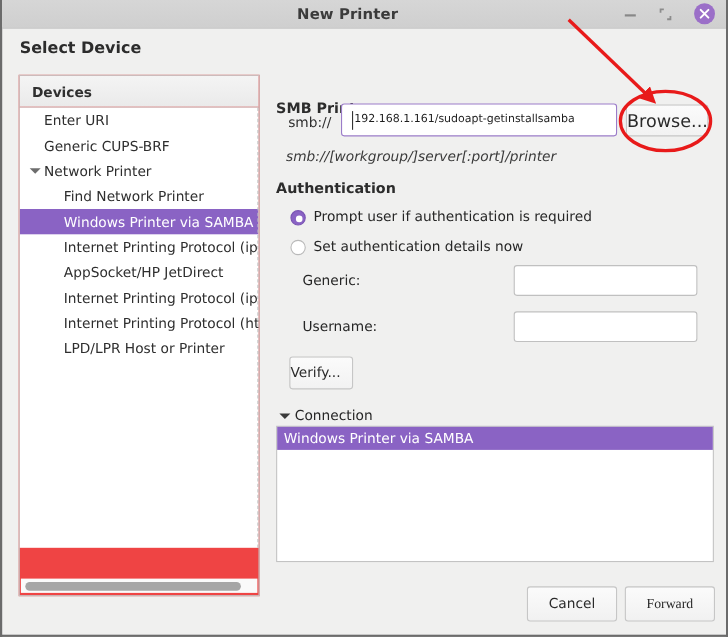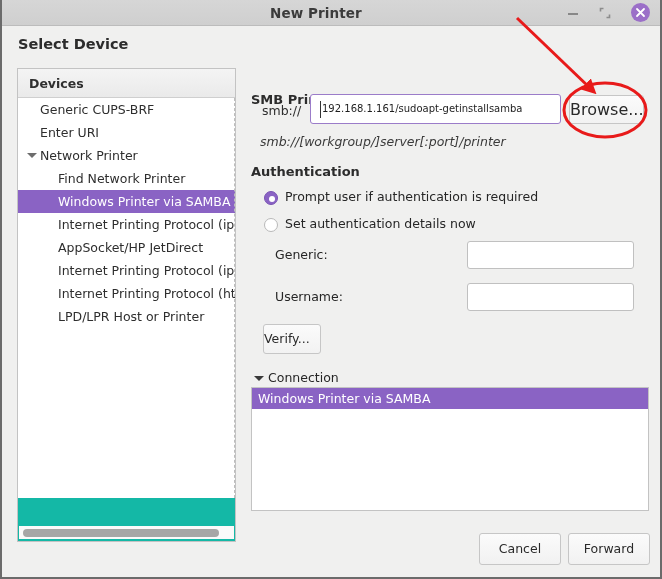--- a/index.html
+++ b/index.html
@@ -60,21 +60,21 @@
   
   .page-title {
     position: absolute; left: 16px; top: 36px;
     font-size: 14.5px; font-weight: bold; color: #2c2c2c;
   }
 
   
   .devices-panel {
     position: absolute; left: 15px; top: 68px;
     width: 219px; height: 474px;
-    background: #14b8a6;
+    background: #ef4444;
     border: 1px solid #c3c3c3;
   }
   .devices-header {
     position: absolute; left: 0; top: 0;
     width: 217px; height: 29px;
     background: linear-gradient(to bottom, #f4f4f4 0%, #eaeaea 100%);
     border-bottom: 1px solid #cfcfcf;
     font-size: 12.5px; font-weight: bold; color: #2f2f2f;
     line-height: 29px;
     padding-left: 11px;
@@ -238,21 +238,21 @@
   .footer-btn {
     position: absolute; top: 533px;
     height: 32px;
     background: linear-gradient(to bottom, #fbfbfb 0%, #f1f1f1 100%);
     border: 1px solid #c6c6c6;
     border-radius: 3px;
     font-size: 12.5px; color: #2a2a2a;
     line-height: 30px; text-align: center;
   }
   #btn-cancel  { left: 477px; width: 82px; }
-  #btn-forward { left: 566px; width: 82px; }
+  #btn-forward { left: 566px; width: 82px; font-family: Liberation Serif, serif; }
 
   
   .annot { position: absolute; left: 0; top: 0; width: 662px; height: 579px;
            pointer-events: none; }
 </style>
 </head>
 <body>
 
 <div id="app">
 
@@ -273,22 +273,22 @@
         <path d="M2 2 L9 9 M9 2 L2 9" stroke="#ffffff" stroke-width="1.8" stroke-linecap="round"></path>
       </svg>
     </div>
   </div>
 
   <div class="page-title">Select Device</div>
 
   <div class="devices-panel">
     <div class="devices-header">Devices</div>
     <div class="devices-list" id="devices-list">
+        <div class="dev-row indent1"><span>Enter URI</span></div>
         <div class="dev-row indent1"><span>Generic CUPS-BRF</span></div>
-        <div class="dev-row indent1"><span>Enter URI</span></div>
         <div class="dev-row indent1"><span class="expander"></span><span>Network Printer</span></div>
         <div class="dev-row indent2"><span>Find Network Printer</span></div>
         <div class="dev-row indent2 selected"><span>Windows Printer via SAMBA</span></div>
         <div class="dev-row indent2"><span>Internet Printing Protocol (ipp)</span></div>
         <div class="dev-row indent2"><span>AppSocket/HP JetDirect</span></div>
         <div class="dev-row indent2"><span>Internet Printing Protocol (ipps)</span></div>
         <div class="dev-row indent2"><span>Internet Printing Protocol (http)</span></div>
         <div class="dev-row indent2"><span>LPD/LPR Host or Printer</span></div>
       </div>
     <div class="col-sep"></div>

